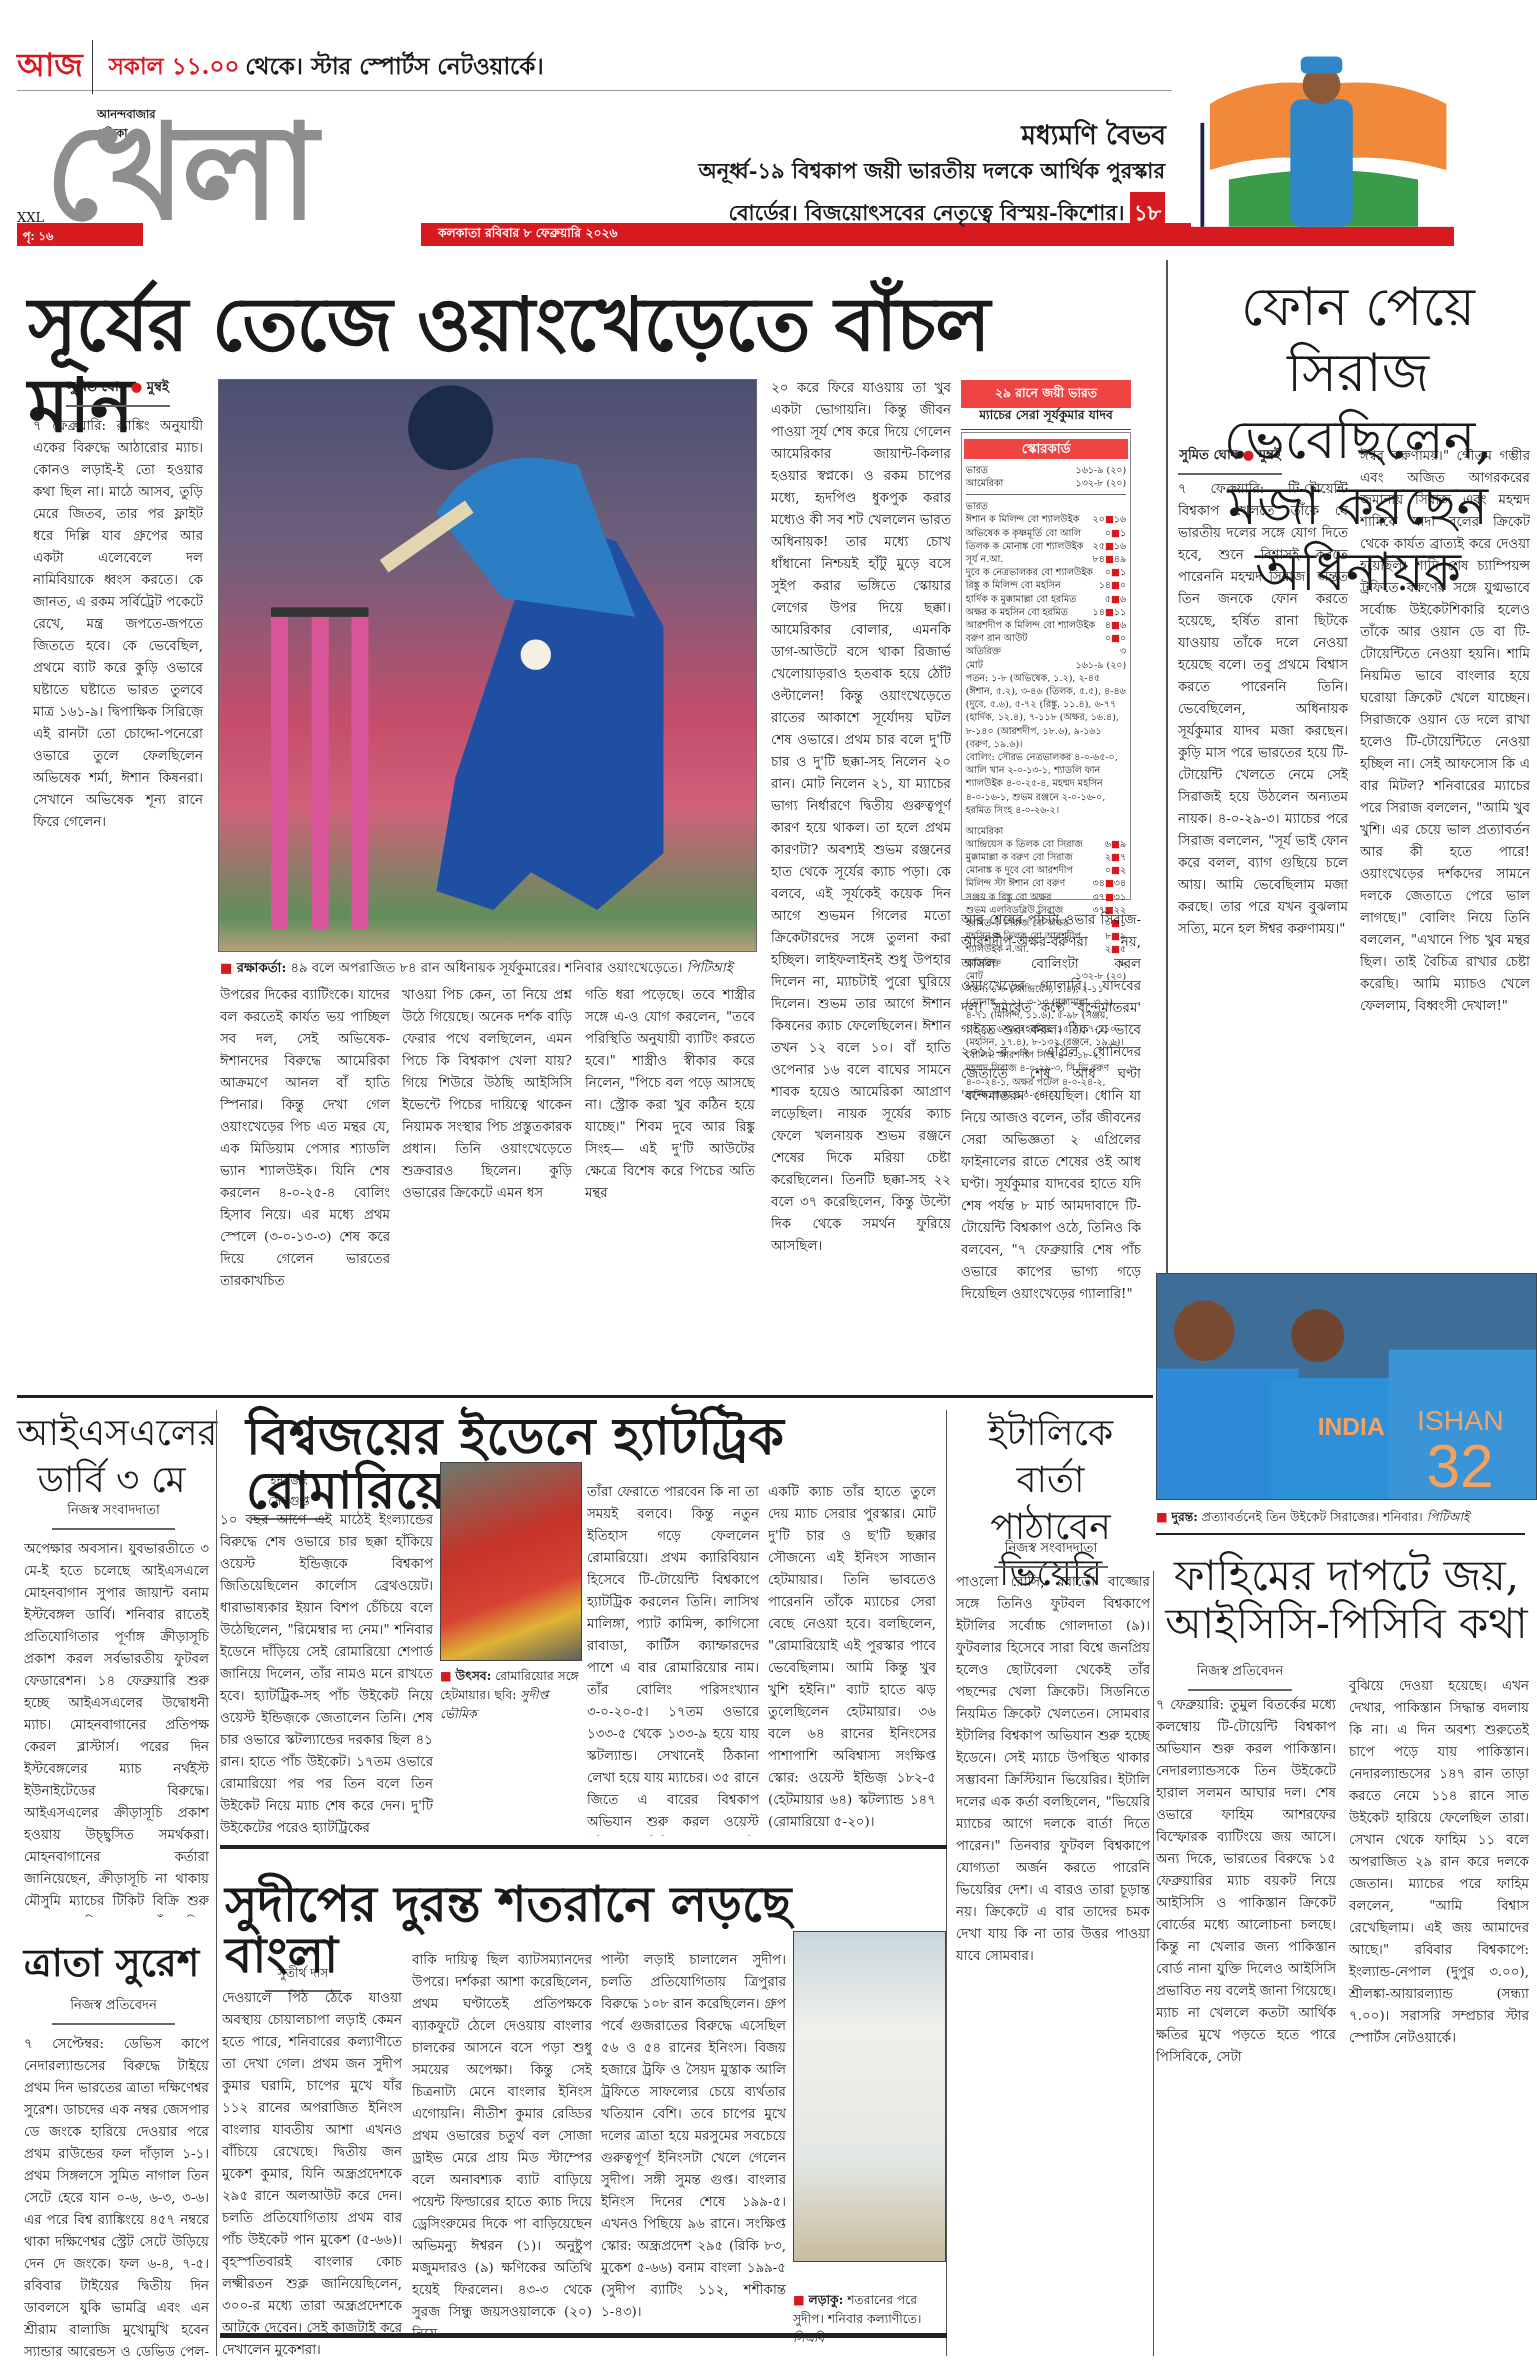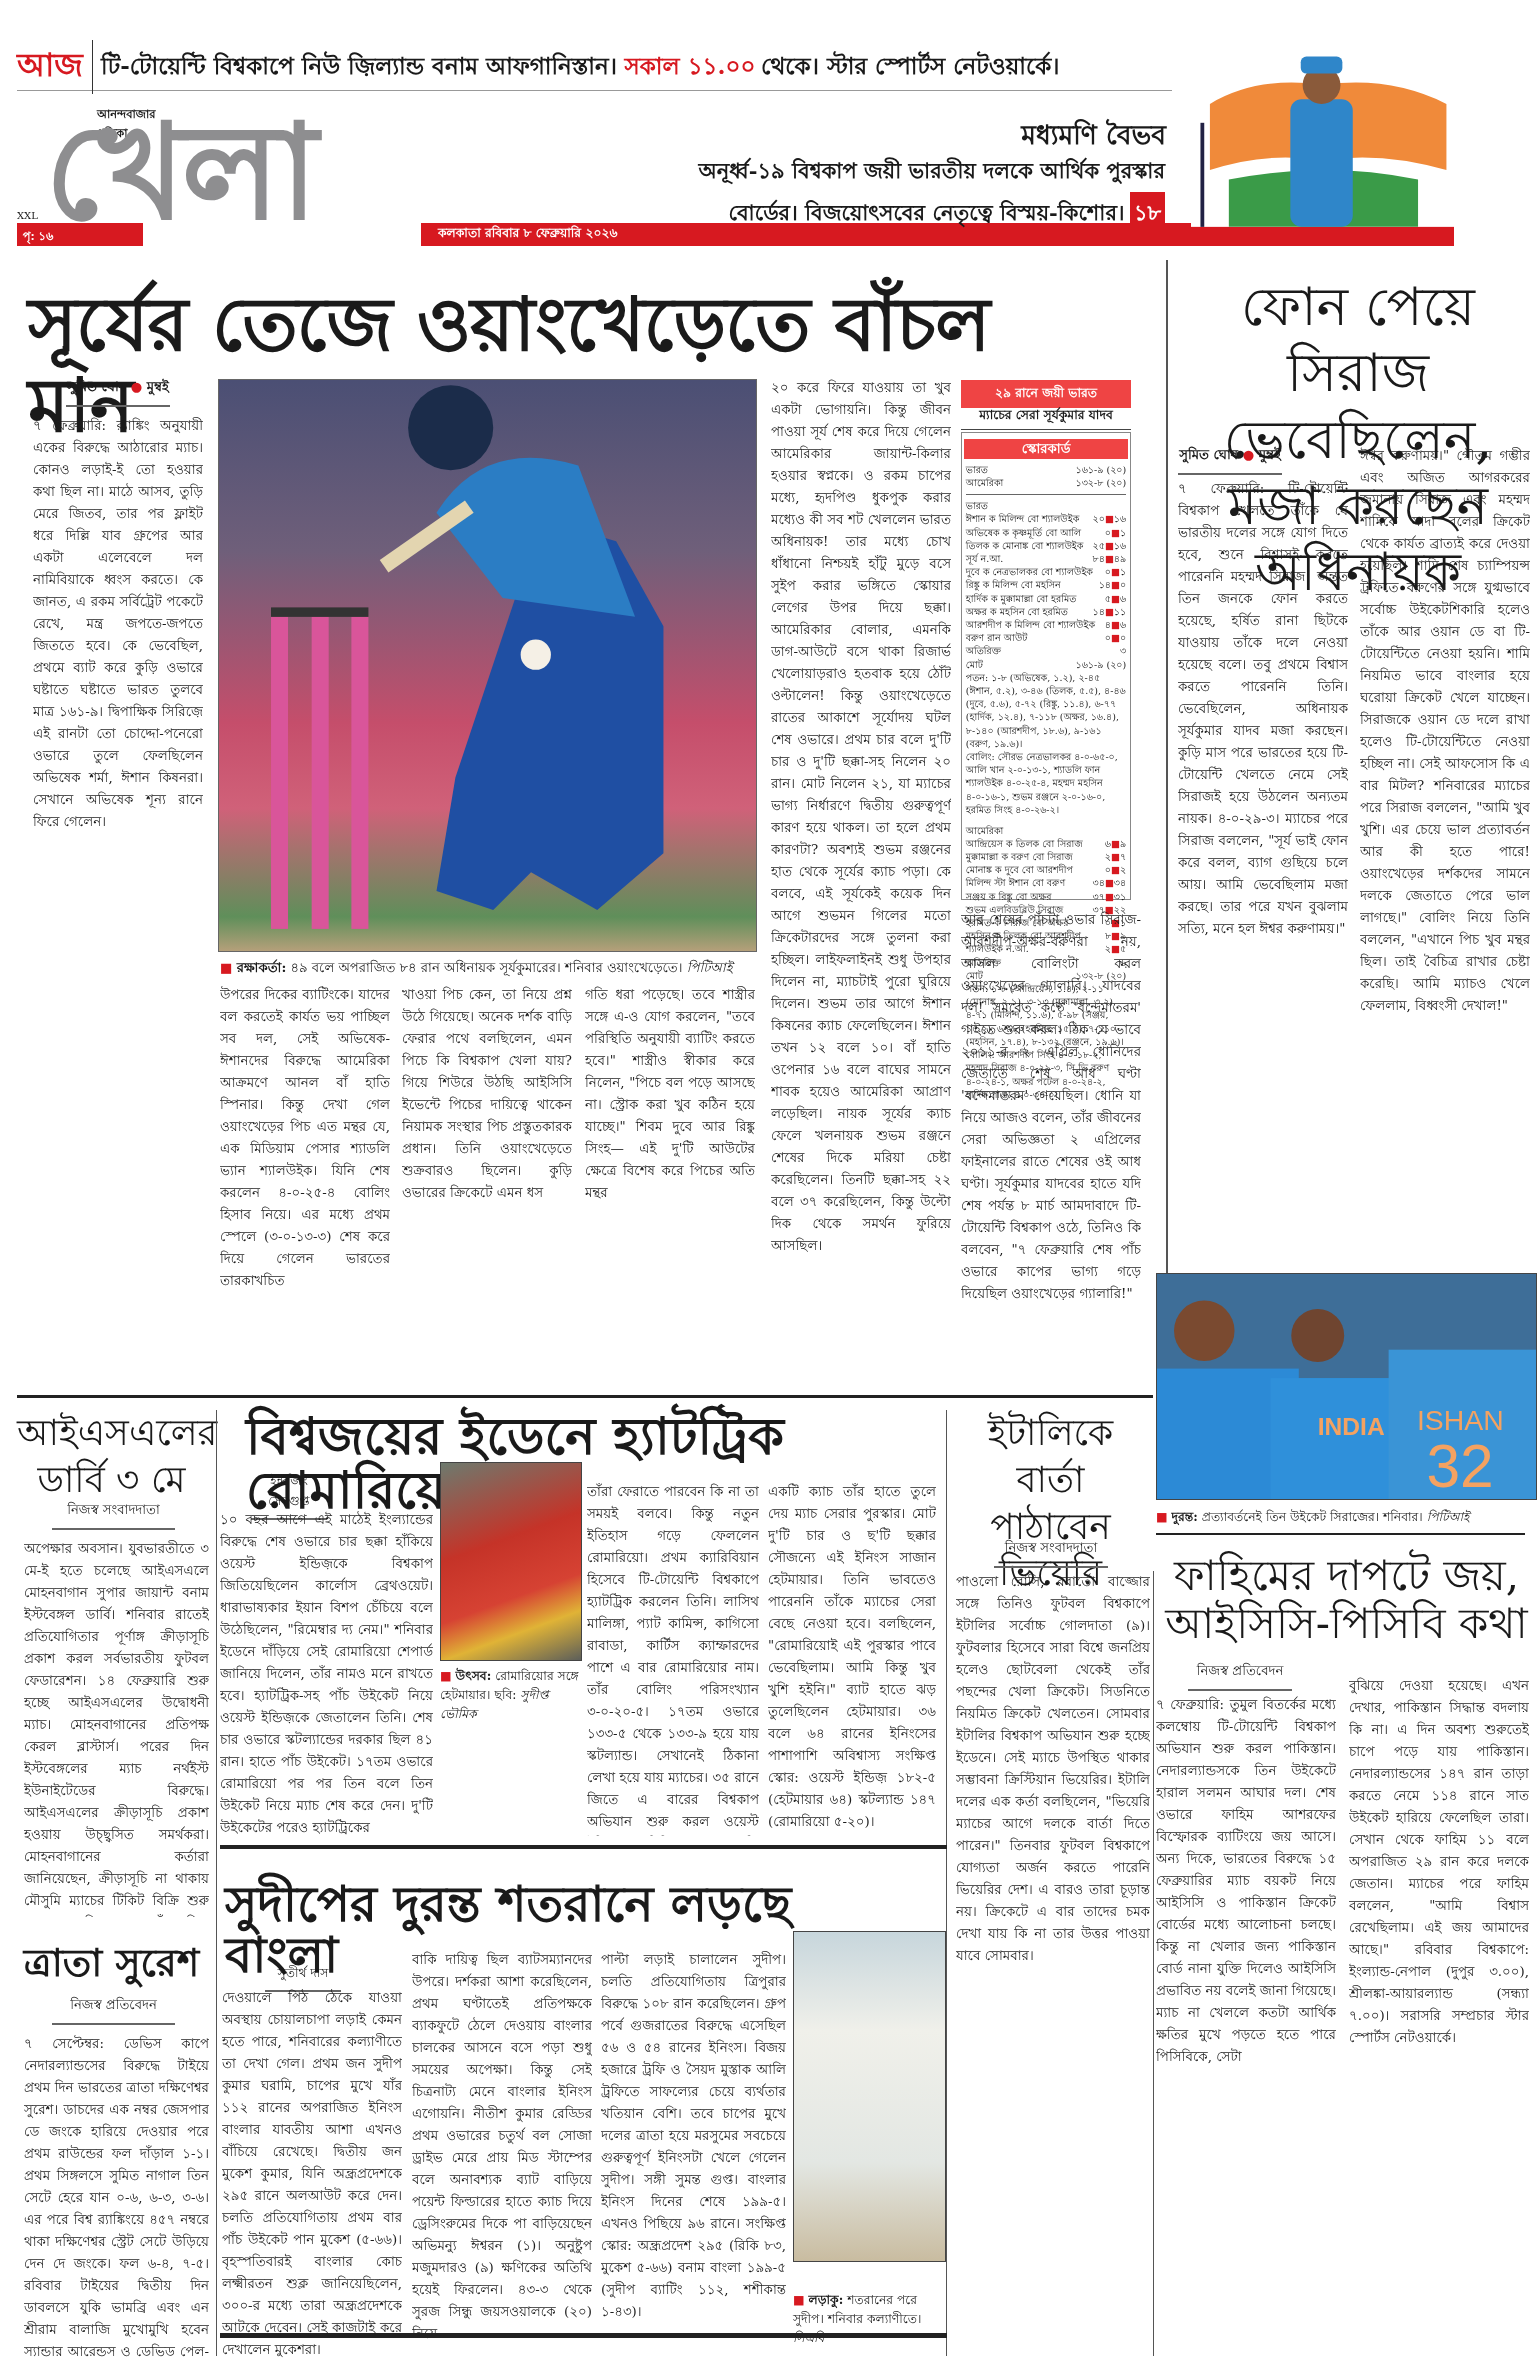--- a/index.html
+++ b/index.html
@@ -5,21 +5,21 @@
 *{box-sizing:border-box;margin:0;padding:0}
 body{width:1538px;height:2378px;background:#fff;font-family:"DejaVu Serif",serif;color:#1a1a1a;position:relative;overflow:hidden}
 .abs{position:absolute}
 .ticker{left:17px;top:44px;width:1155px;height:47px;display:flex;align-items:center;border-bottom:1.9px solid #999}
 .ticker .aj{color:#d71920;font-size:32px;font-weight:bold;padding-right:9.5px;border-right:1.9px solid #333;margin-right:7.6px}
 .ticker .t{font-size:23px;font-weight:bold;white-space:nowrap}
 .ticker .red{color:#d71920}
 .khela{left:45px;top:106px;font-size:132px;font-weight:bold;color:#8e8e90;line-height:1;letter-spacing:-3.8px}
 .redbar{left:421px;top:223px;width:1033px;height:23px;background:#d71920;color:#fff;font-size:12.3px;font-weight:bold;padding:1px 17px}
 .redleft{left:17px;top:223px;width:126px;height:23px;background:#d71920;color:#fff;font-size:11.4px;font-weight:bold;padding:4.7px 5.7px}
-.xxl{left:17px;top:210px;font-size:10px}
+.xxl{left:17px;top:210px;font-size:13px}
 .promo-title{left:965px;top:115px;width:201px;text-align:right;font-size:26.5px;font-weight:bold}
 .promo-text{left:662px;top:150px;width:503px;text-align:right;font-size:21px;line-height:42px;font-weight:bold}
 .promo-page{display:inline-block;background:#d71920;color:#fff;padding:0 3.8px;margin-left:5.7px}
 .promo-img{left:1191px;top:47px;width:263px;height:180px;overflow:hidden}
 .hl-main{left:28px;top:284px;width:1088px;font-size:74px;font-weight:bold;letter-spacing:-0.9px;line-height:1.1}
 .vdiv{background:#555;width:1.9px}
 .hl-side{left:1178px;top:274px;width:360px;font-size:53px;line-height:1.25;text-align:center;font-weight:normal}
 .byline{font-size:13.2px;font-weight:bold;text-align:center;border-bottom:2.8px solid #666;padding-bottom:6px}
 .byline .dot{color:#d71920}
 .col{font-size:13.4px;line-height:22px;text-align:justify;color:#1d1d1d;overflow:hidden}
@@ -38,21 +38,20 @@
 .photo4{left:984px;top:1931px;width:156px;height:331px;background:linear-gradient(180deg,#c7d6dc 0%,#f0f0ea 30%,#e3e7e3 70%,#c9bca0 100%);border:0.9px solid #444}
 .hl2{font-weight:bold;font-size:44px;line-height:1.05}
 .hl-small{font-size:32px;line-height:1.3;text-align:center}
 svg{display:block}
 </style>
 </head>
 <body>
 
 <div class="abs ticker">
   <span class="aj">আজ</span>
-  <span class="t">টি-টোয়েন্টি বিশ্বকাপে নিউ জ়িল্যান্ড বনাম আফগানিস্তান।</span>
   <span class="t red" style="margin-left:7.6px">সকাল ১১.০০</span>
   <span class="t" style="margin-left:5.7px">থেকে। স্টার স্পোর্টস নেটওয়ার্কে।</span>
 </div>
 
 <div class="abs" style="left:95px;top:106px;font-size:11.4px;font-weight:bold;width:47px;left:97px">আনন্দবাজার পত্রিকা</div>
 <div class="abs khela">খেলা</div>
 <div class="abs xxl">XXL</div>
 <div class="abs redleft">পৃ: ১৬</div>
 <div class="abs redbar">কলকাতা রবিবার ৮ ফেব্রুয়ারি ২০২৬</div>
 

